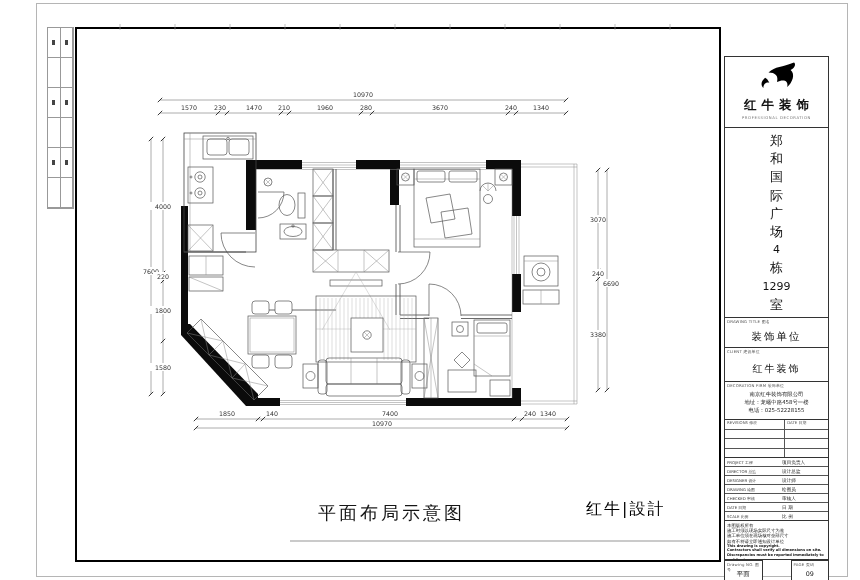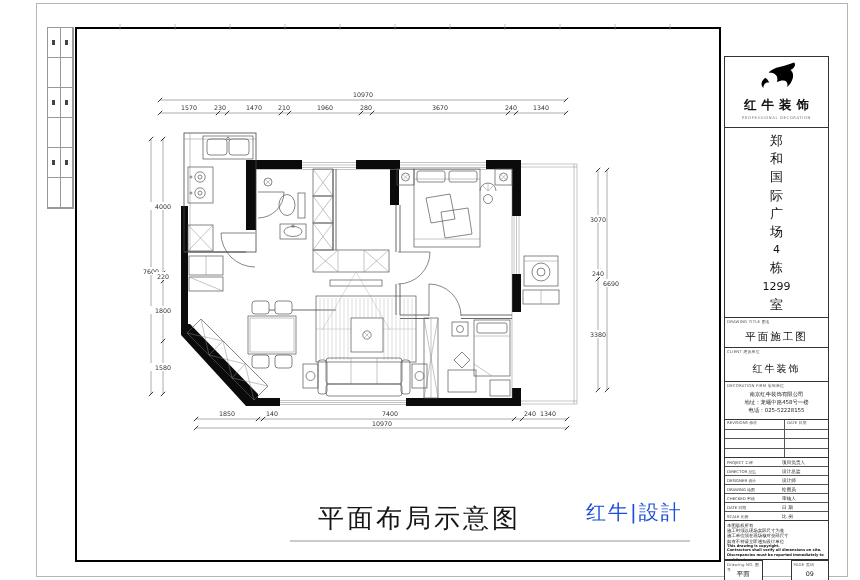--- a/index.html
+++ b/index.html
@@ -51,22 +51,22 @@
   .info-row:last-child{border-bottom:none;}
   .info-en{flex:1.2;font-size:3.9px;color:#444;padding-left:2px;white-space:nowrap;}
   .info-zh{flex:1;font-size:4.6px;color:#111;white-space:nowrap;}
   .tb-notes{height:39px;padding:2px 2px 0 2px;}
   .note-zh{font-size:4.4px;line-height:5.2px;color:#222;}
   .note-en{font-size:3.6px;line-height:4.6px;color:#111;font-weight:bold;}
   .tb-boxes{height:25px;display:flex;border:none;gap:28px;}
   .tb-box{flex:1;border:0.5px solid #333;box-sizing:border-box;position:relative;background:#fff;}
   .tb-box .val{text-align:center;margin-top:9px;font-size:6.4px;color:#111;}
   
-  .main-title{position:absolute;left:318px;top:501px;font-size:26px;letter-spacing:3px;color:#161616;}
-  .brand{position:absolute;left:586px;top:499px;font-size:20px;letter-spacing:2px;color:#1d4ed8;}
+  .main-title{position:absolute;left:318px;top:501px;font-size:18px;letter-spacing:3px;color:#161616;}
+  .brand{position:absolute;left:586px;top:499px;font-size:16px;letter-spacing:2px;color:#000000;}
 </style>
 </head>
 <body>
 
 <div class="page">
   <div class="outer-border"></div>
 
   <div class="ref-strip">
     <div class="rs-row">
         <div class="rs-cell">
@@ -480,21 +480,21 @@
         <div class="tb-pchar">广</div>
         <div class="tb-pchar">场</div>
         <div class="tb-pchar num">4</div>
         <div class="tb-pchar">栋</div>
         <div class="tb-pchar num">1299</div>
         <div class="tb-pchar">室</div>
       </div>
 
       <div class="tb-sec tb-dt">
         <div class="lab">DRAWING TITLE 图名</div>
-        <div class="big">平面施工图</div>
+        <div class="big">装饰单位</div>
       </div>
 
       <div class="tb-sec tb-cl">
         <div class="lab">CLIENT 建设单位</div>
         <div class="big">红牛装饰</div>
       </div>
 
       <div class="tb-sec tb-firm">
         <div class="lab">DECORATION FIRM 装饰单位</div>
         <div class="firm-wrap">

